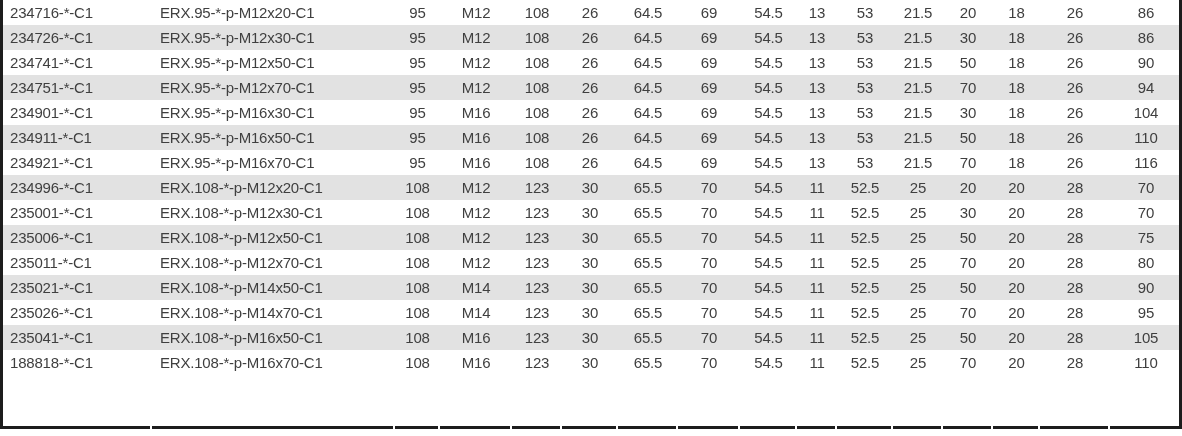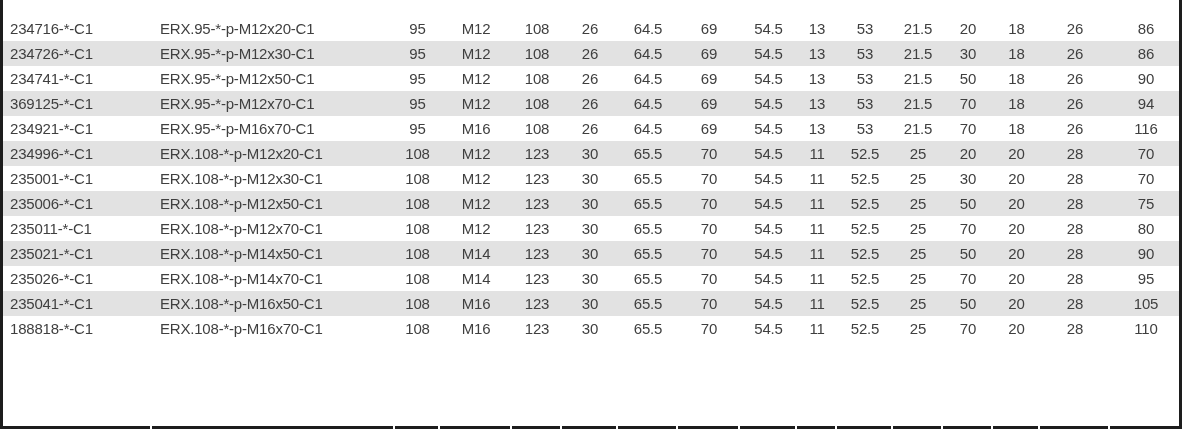--- a/index.html
+++ b/index.html
@@ -9,21 +9,21 @@
     font-family: "Liberation Sans", "DejaVu Sans", sans-serif;
     overflow: hidden;
   }
   .page {
     position: relative;
     width: 1182px; height: 436px;
     background: #ffffff;
   }
   table.parts {
     position: absolute;
-    top: 16px; left: 0;
+    top: 0; left: 0;
     width: 1182px;
     border-collapse: collapse;
     table-layout: fixed;
   }
   table.parts td {
     height: 25px;
     font-size: 15px;
     line-height: 25px;
     color: #3f3f3f;
     letter-spacing: -0.2px;
@@ -144,36 +144,72 @@
           <td class="c8">54.5</td>
           <td class="c9">13</td>
           <td class="c10">53</td>
           <td class="c11">21.5</td>
           <td class="c12">50</td>
           <td class="c13">18</td>
           <td class="c14">26</td>
           <td class="c15">90</td>
         </tr>
         <tr>
-          <td class="c0">369125-*-C1</td>
+          <td class="c0">234751-*-C1</td>
           <td class="c1">ERX.95-*-p-M12x70-C1</td>
           <td class="c2">95</td>
           <td class="c3">M12</td>
           <td class="c4">108</td>
           <td class="c5">26</td>
           <td class="c6">64.5</td>
           <td class="c7">69</td>
           <td class="c8">54.5</td>
           <td class="c9">13</td>
           <td class="c10">53</td>
           <td class="c11">21.5</td>
           <td class="c12">70</td>
           <td class="c13">18</td>
           <td class="c14">26</td>
           <td class="c15">94</td>
+        </tr>
+        <tr>
+          <td class="c0">234901-*-C1</td>
+          <td class="c1">ERX.95-*-p-M16x30-C1</td>
+          <td class="c2">95</td>
+          <td class="c3">M16</td>
+          <td class="c4">108</td>
+          <td class="c5">26</td>
+          <td class="c6">64.5</td>
+          <td class="c7">69</td>
+          <td class="c8">54.5</td>
+          <td class="c9">13</td>
+          <td class="c10">53</td>
+          <td class="c11">21.5</td>
+          <td class="c12">30</td>
+          <td class="c13">18</td>
+          <td class="c14">26</td>
+          <td class="c15">104</td>
+        </tr>
+        <tr>
+          <td class="c0">234911-*-C1</td>
+          <td class="c1">ERX.95-*-p-M16x50-C1</td>
+          <td class="c2">95</td>
+          <td class="c3">M16</td>
+          <td class="c4">108</td>
+          <td class="c5">26</td>
+          <td class="c6">64.5</td>
+          <td class="c7">69</td>
+          <td class="c8">54.5</td>
+          <td class="c9">13</td>
+          <td class="c10">53</td>
+          <td class="c11">21.5</td>
+          <td class="c12">50</td>
+          <td class="c13">18</td>
+          <td class="c14">26</td>
+          <td class="c15">110</td>
         </tr>
         <tr>
           <td class="c0">234921-*-C1</td>
           <td class="c1">ERX.95-*-p-M16x70-C1</td>
           <td class="c2">95</td>
           <td class="c3">M16</td>
           <td class="c4">108</td>
           <td class="c5">26</td>
           <td class="c6">64.5</td>
           <td class="c7">69</td>

